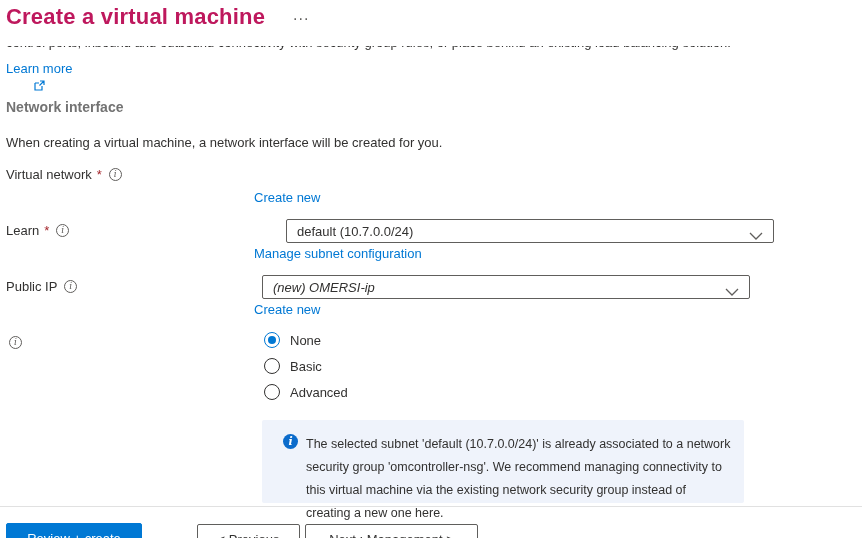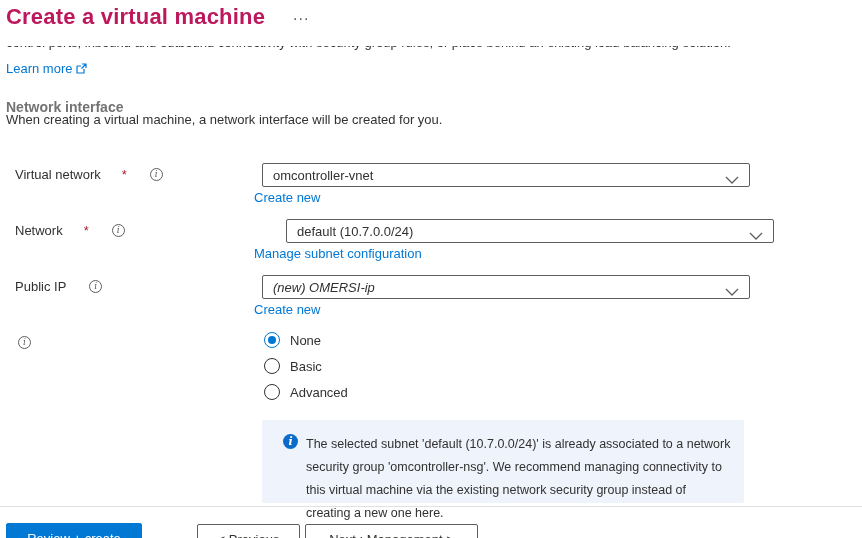--- a/index.html
+++ b/index.html
@@ -6,28 +6,28 @@
   html,body { width:862px; height:538px; overflow:hidden; background:#fff;
     font-family:"Liberation Sans","DejaVu Sans",sans-serif; color:#323130; }
   .canvas { position:relative; width:862px; height:538px; background:#fff; }
 
   .page-title { position:absolute; left:6px; top:4px; font-size:22px; font-weight:700; color:#be185d; letter-spacing:.2px; }
   .more-btn { position:absolute; left:293px; top:6px; font-size:16px; color:#605e5c; letter-spacing:1px; cursor:pointer; }
 
   .clipped-line { position:absolute; left:6px; top:46px; width:780px; height:6px; overflow:hidden; }
   .clipped-line span { display:block; margin-top:-12px; font-size:13px; line-height:17px; color:#323130; white-space:nowrap; }
 
-  .link { color:#0078d4; font-size:13px; text-decoration:none; cursor:pointer; }
+  .link { color:#0078d4; font-size:13px; text-decoration:none; cursor:pointer;flex-direction:column; }
   .learn-more { position:absolute; left:6px; top:61px; display:flex; align-items:center; gap:4px; }
   .ext-icon svg { display:block; }
 
   .section-heading { position:absolute; left:6px; top:99px; font-size:14px; font-weight:700; color:#737373; }
-  .section-desc { position:absolute; left:6px; top:112px; font-size:13px; color:#323130; }
+  .section-desc { position:absolute; left:6px; top:135px; font-size:13px; color:#323130; }
 
-  .field-label { position:absolute; left:6px; font-size:13px; color:#323130; display:flex; align-items:center; gap:20px;margin-left:9px; }
+  .field-label { position:absolute; left:6px; font-size:13px; color:#323130; display:flex; align-items:center; gap:4px; }
   .req { color:#a4262c; font-size:13px; margin-left:1px; }
   .info-i { display:inline-flex; align-items:center; justify-content:center; width:13px; height:13px;
     border:1px solid #605e5c; border-radius:50%; font-size:9px; line-height:1; color:#605e5c;
     font-family:"DejaVu Serif",serif; font-style:italic; margin-left:3px; cursor:default; }
 
   .dropdown { position:absolute; left:262px; width:488px; height:24px; border:1px solid #605e5c; border-radius:2px;
     background:#fff; display:flex; align-items:center; padding:0 10px; font-size:13px; color:#323130; cursor:pointer; }
   .dropdown .chev { position:absolute; right:10px; top:8px; }
   .under-link { position:absolute; left:254px; }
 
@@ -75,32 +75,24 @@
   </a>
 
   <div class="section-heading">Network interface</div>
   <div class="section-desc">When creating a virtual machine, a network interface will be created for you.</div>
 
   <div class="field-label" style="top:167px;">
     <span>Virtual network</span>
       <span class="req">*</span>
     <span class="info-i">i</span>
   </div>
-  <div class="dropdown" style="top:163px;">
-    <span>omcontroller-vnet</span>
-    <span class="chev">
-      <svg width="14" height="8" viewBox="0 0 14 8">
-          <polyline points="1,1 7,7 13,1" fill="none" stroke="#605e5c" stroke-width="1.3"></polyline>
-        </svg>
-    </span>
-  </div>
   <a class="link under-link" style="top:190px;">Create new</a>
 
   <div class="field-label" style="top:223px;">
-    <span>Network</span>
+    <span>Learn</span>
       <span class="req">*</span>
     <span class="info-i">i</span>
   </div>
   <div class="dropdown" style="top:219px;margin-left:24px;">
     <span>default (10.7.0.0/24)</span>
     <span class="chev">
       <svg width="14" height="8" viewBox="0 0 14 8">
           <polyline points="1,1 7,7 13,1" fill="none" stroke="#605e5c" stroke-width="1.3"></polyline>
         </svg>
     </span>

